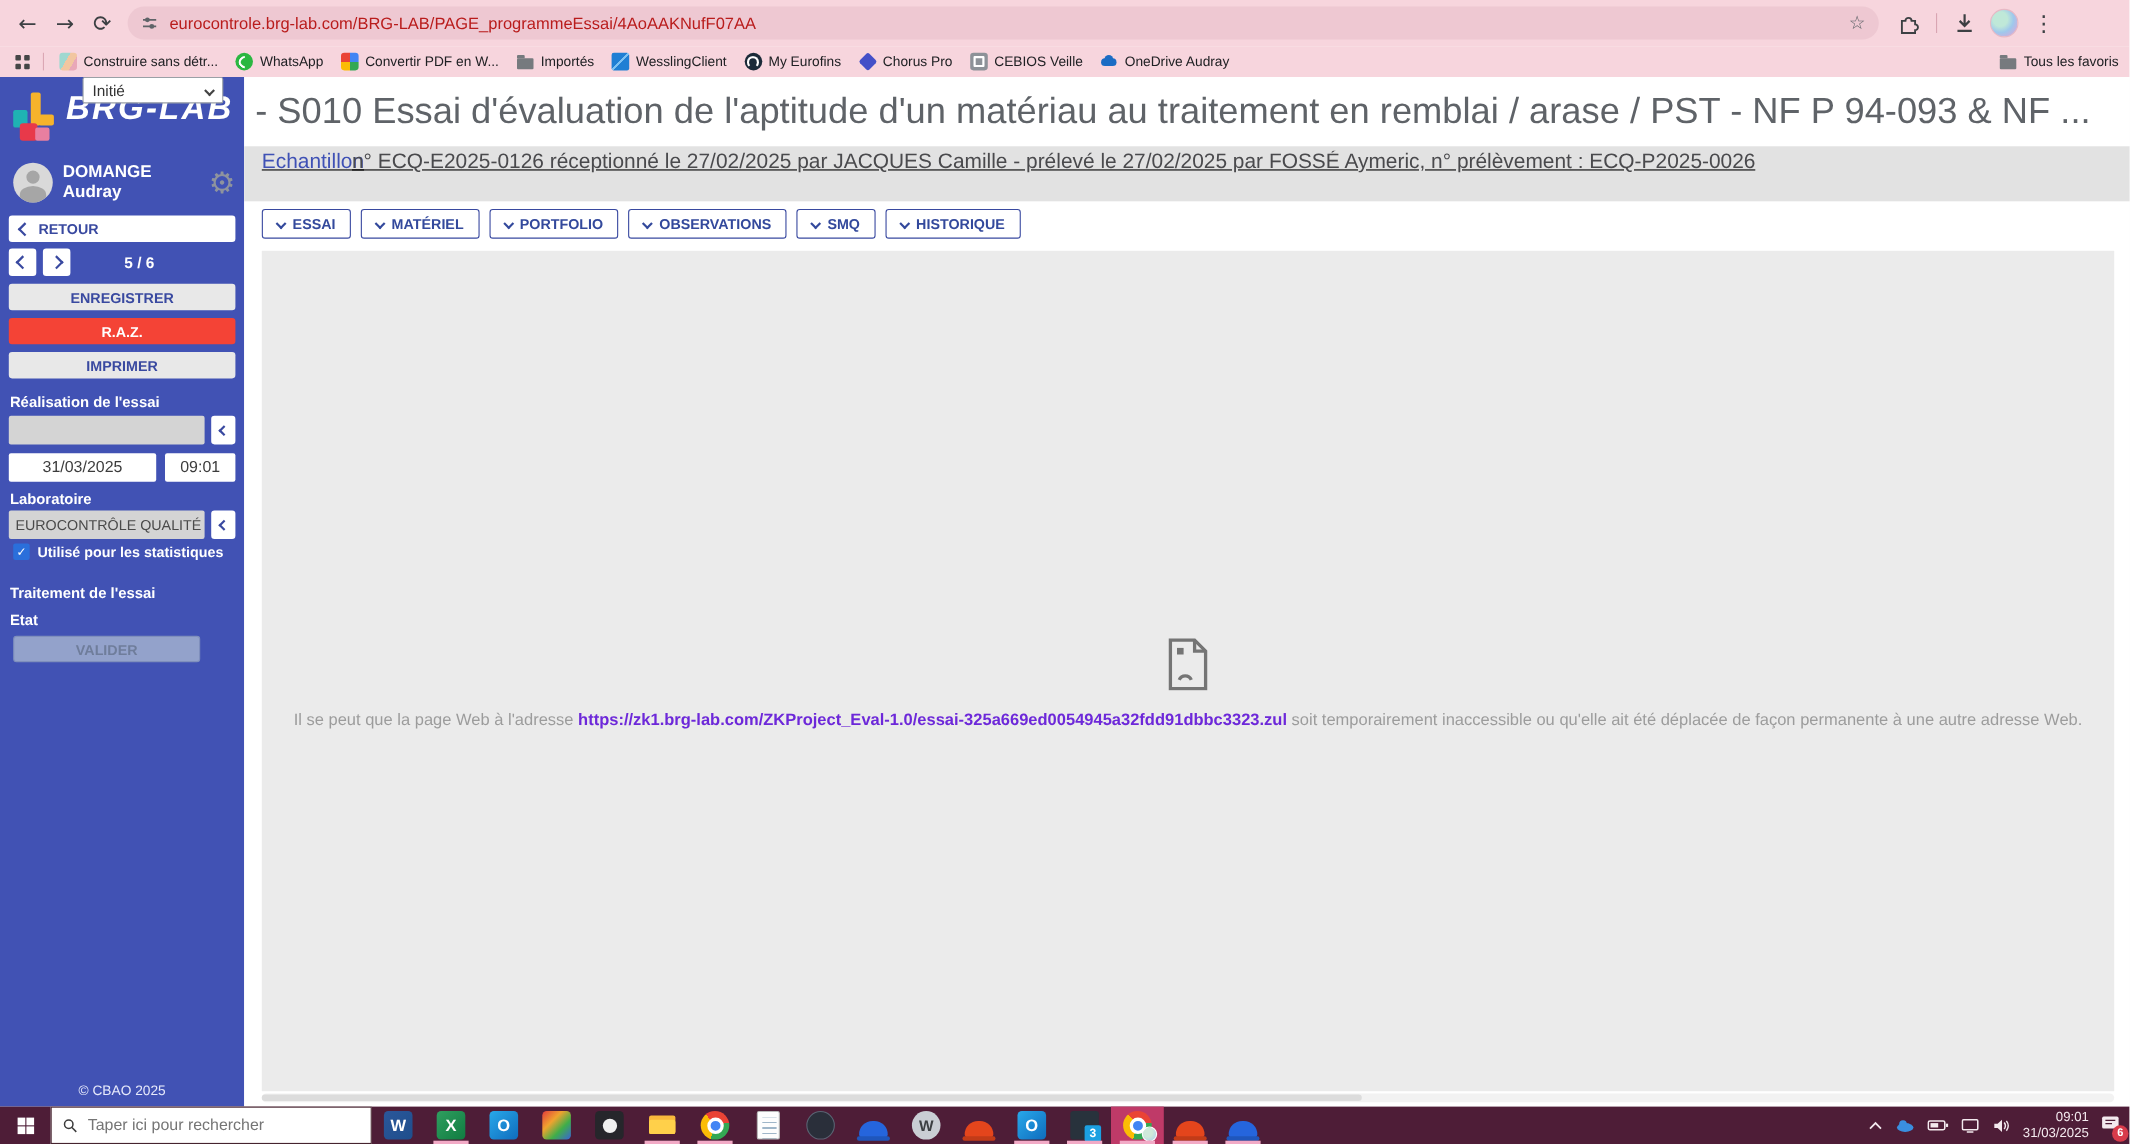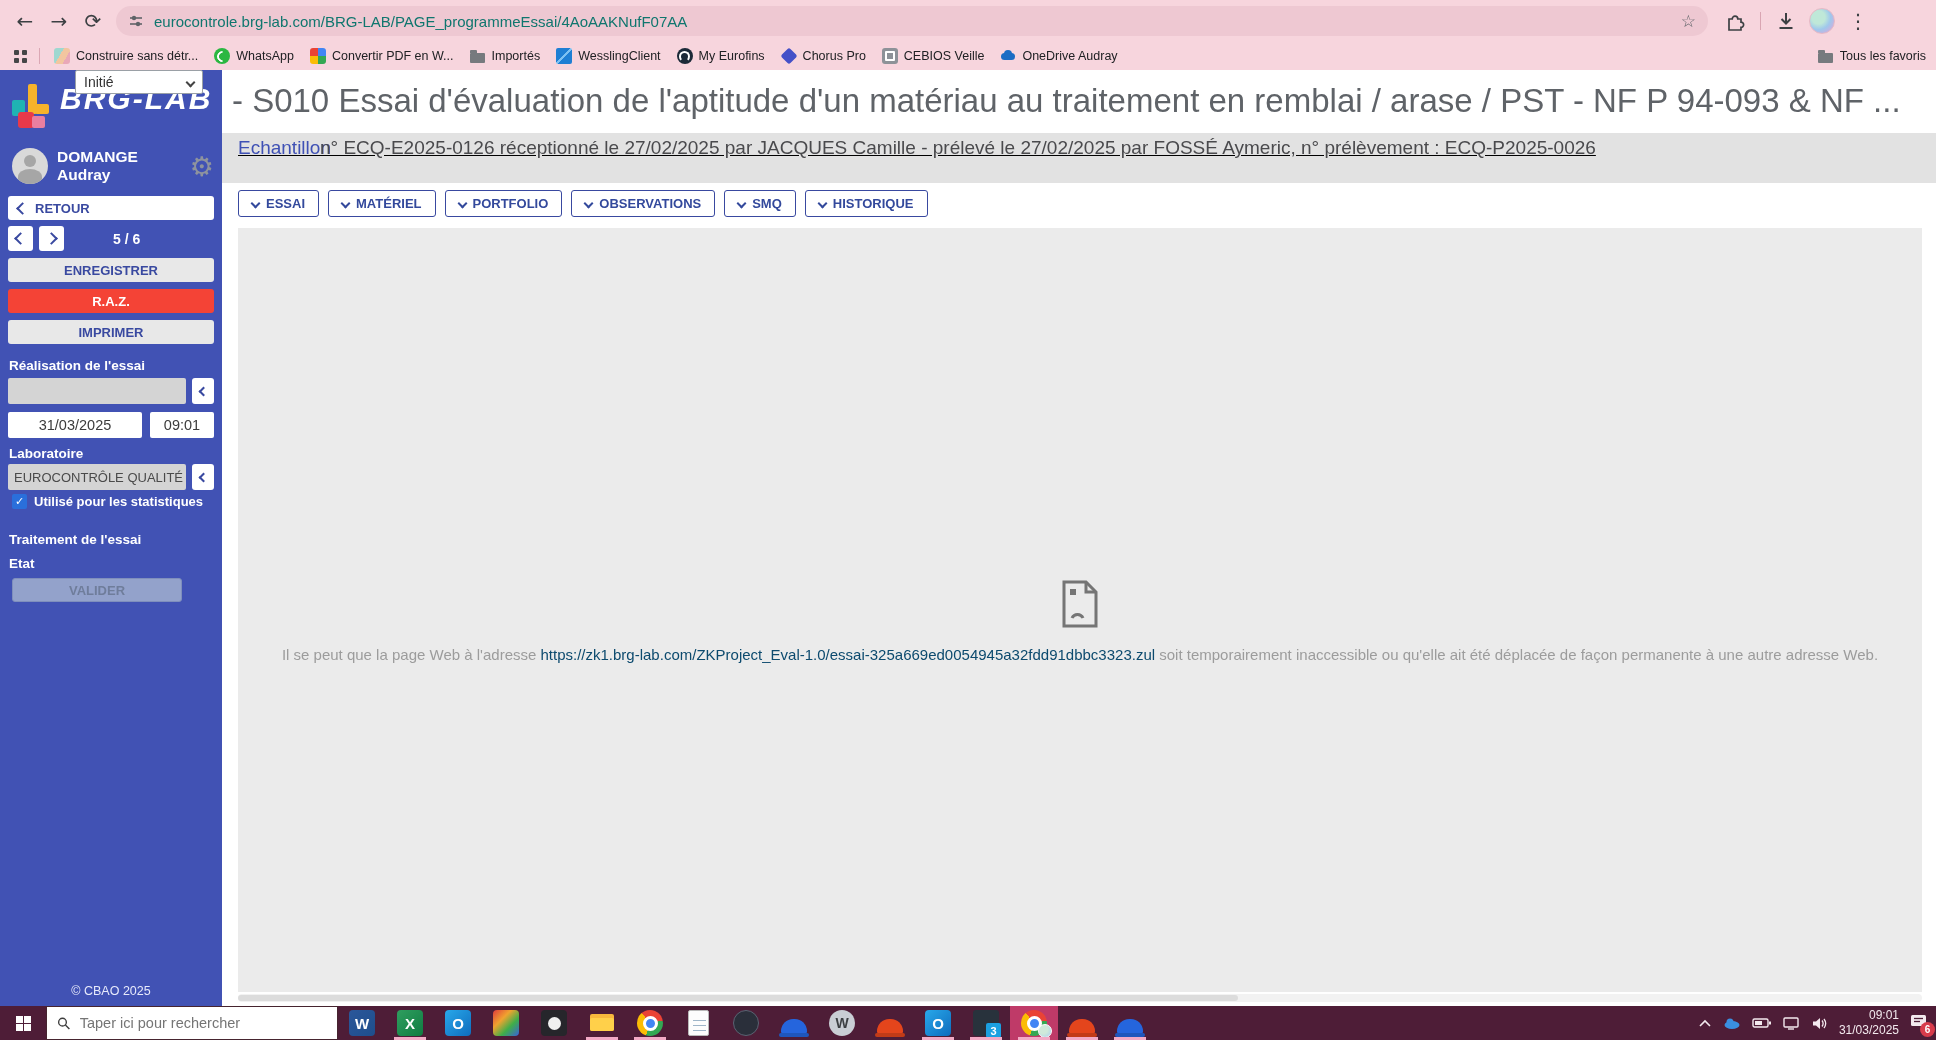--- a/index.html
+++ b/index.html
@@ -5,21 +5,21 @@
   * { margin:0; padding:0; box-sizing:border-box; }
   html,body { width:1936px; height:1040px; overflow:hidden; font-family:"Liberation Sans", sans-serif; background:#fff; }
   body { position:relative; }
 
   
   #toolbar { position:absolute; left:0; top:0; width:1936px; height:42px; background:#f7d5dd; display:flex; align-items:center; }
   .nav-ico { width:34px; height:34px; display:flex; align-items:center; justify-content:center; border-radius:50%; color:#3c4043; font-size:20px; font-family:"DejaVu Sans", sans-serif; cursor:pointer; }
   #toolbar .spacer-l { width:8px; }
   #url-pill { flex:0 0 auto; width:1592px; height:30px; margin-left:6px; background:#eec8d2; border-radius:15px; display:flex; align-items:center; padding:0 12px; }
   #url-pill .site-ctl { margin-right:10px; display:flex; align-items:center; }
-  #url-text { font-size:15px; color:#0f766e; white-space:nowrap; overflow:hidden; flex:1; }
+  #url-text { font-size:15px; color:#b91c1c; white-space:nowrap; overflow:hidden; flex:1; }
   #url-pill .star { font-size:17px; color:#5f6368; font-family:"DejaVu Sans", sans-serif; cursor:pointer; }
   .tb-right { display:flex; align-items:center; margin-left:10px; gap:6px; }
   .tb-sep { width:1px; height:18px; background:#d9a5b2; margin:0 2px; }
   #avatar-profile { width:26px; height:26px; border-radius:50%; background:radial-gradient(circle at 35% 35%, #bfe8d8 0 30%, #9fc8ec 55%, #c9b1e0 80%); border:1px solid #e6b9c5; cursor:pointer; }
 
   #bookmarks-bar { position:absolute; left:0; top:42px; width:1936px; height:28px; background:#f7d5dd; display:flex; align-items:center; font-size:12.5px; color:#202124; }
   .bm { display:flex; align-items:center; gap:6px; padding:3px 8px; border-radius:6px; cursor:pointer; white-space:nowrap; }
   .bm-ico { width:16px; height:16px; display:inline-flex; align-items:center; justify-content:center; position:relative; flex:0 0 16px; }
   .grid4 { width:5px; height:5px; background:#454647; border-radius:1px; box-shadow:8px 0 #454647, 0 8px #454647, 8px 8px #454647; margin:0 14px 8px 14px; }
   .bm-sep { width:1px; height:16px; background:#dba7b4; margin:0 6px; }
@@ -95,21 +95,21 @@
   #page-title { position:absolute; left:10px; top:12px; right:24px; font-size:33px; color:#5f6368; white-space:nowrap; overflow:hidden; }
   #info-band { position:absolute; left:0; top:63px; right:14px; height:50px; background:#e2e2e2; padding:5px 0 0 16px; }
   .info-row { height:21px; display:flex; align-items:flex-end; font-size:19px;text-decoration:underline; }
   .info-label { width:82px; color:#3f51b5; flex:0 0 82px; }
   .info-value { color:#4a4a4d; white-space:nowrap; overflow:hidden; }
   #tabs-row { position:absolute; left:16px; top:120px; display:flex; gap:9px; }
   .tab-btn { height:27px; border:1px solid #3949a0; border-radius:3px; background:#fff; color:#33499c; font-size:13px; font-weight:600; display:flex; align-items:center; gap:7px; padding:0 13px; cursor:pointer; }
   #iframe-area { position:absolute; left:16px; top:158px; width:1684px; height:764px; background:#ebebeb; }
   #broken-icon { position:absolute; left:822px; top:352px; }
   #error-line { position:absolute; left:0; right:0; top:418px; text-align:center; font-size:15px; color:#9c9c9c; padding:0 20px; }
-  #error-line .err-url { font-weight:400; color:#0c4a6e; }
+  #error-line .err-url { font-weight:700; color:#6d28d9; }
   #hscroll { position:absolute; left:16px; top:924px; width:1684px; height:8px; background:#f2f2f2; border-radius:4px; }
   #hscroll .thumb { position:absolute; left:0; top:1px; width:1000px; height:6px; background:#dcdcdc; border-radius:3px; }
   #vscroll { position:absolute; right:0; top:0; width:13px; height:936px; background:#f6eef1; }
   #vscroll .thumb { position:absolute; left:2px; top:2px; width:9px; height:230px; background:#d6c9ce; border-radius:4px; }
 
   
   #taskbar { position:absolute; left:0; top:1006px; width:1936px; height:34px; background:#4e1d37; display:flex; align-items:stretch; }
   #start-btn { width:46px; display:flex; align-items:center; justify-content:center; cursor:pointer; }
   .win-logo { width:15px; height:15px; display:grid; grid-template-columns:7px 7px; grid-template-rows:7px 7px; gap:1px; }
   .win-logo span { background:#fff; }

